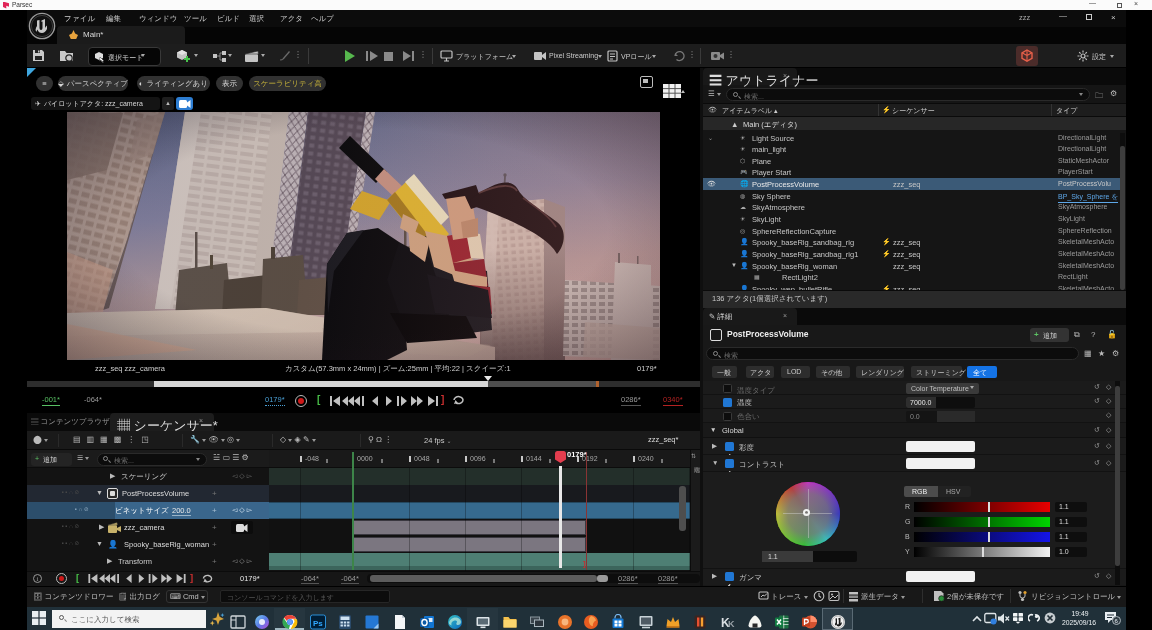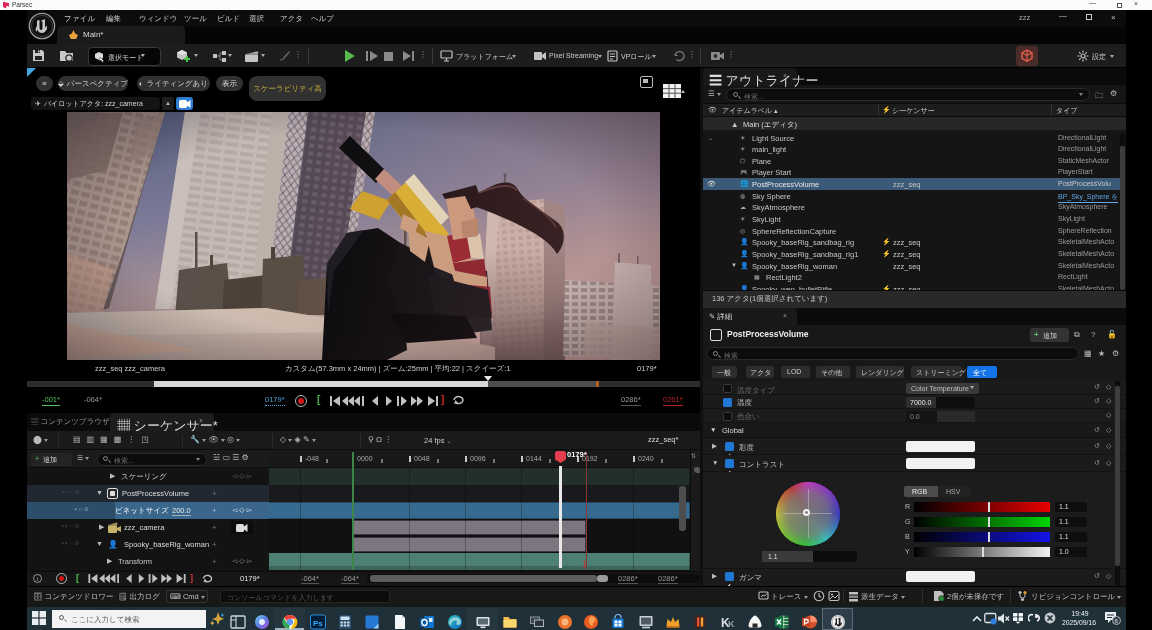--- a/index.html
+++ b/index.html
@@ -150,21 +150,21 @@
  <div class="tx" style="left:1110px;top:52.5px;font-size:6px;color:#aaa"><i class="dd" style="border-top-color:#aaa"></i></div>
 </div>
 
 <div class="a" style="left:27px;top:68px;width:673px;height:345px;background:#000"></div>
 <div id="viewport">
  <div class="a" style="left:27px;top:68px;width:0;height:0;border-top:9px solid #3fa7e0;border-right:9px solid transparent"></div>
  <div class="pill" style="left:36px;top:76px;width:17px;height:15px">≡</div>
  <div class="pill" style="left:58px;top:76px;width:70px;height:15px"><span style="margin-right:3px">⬙</span>パースペクティブ</div>
  <div class="pill" style="left:137px;top:76px;width:73px;height:15px"><span style="margin-right:3px">◐</span>ライティングあり</div>
  <div class="pill" style="left:216px;top:76px;width:27px;height:15px">表示</div>
- <div class="pill" style="left:249px;top:76px;width:77px;height:25px;color:#c8b43a">スケーラビリティ高</div>
+ <div class="pill" style="left:249px;top:76px;width:77px;height:15px;color:#c8b43a">スケーラビリティ高</div>
  <div class="a" style="left:640px;top:76px;width:13px;height:12px;border:1.5px solid #bbb;border-radius:2px">
         <div class="a" style="left:2px;top:2px;width:5px;height:4px;background:#bbb"></div>
       </div>
  <svg class="a" style="left:662px;top:83px" width="25" height="18" viewBox="0 0 25 18">
         <rect x="1" y="1" width="18" height="14" fill="#f0f0f0"></rect>
         <path d="M1 5.6h18M1 10.2h18M7 1v14M13 1v14" stroke="#555" stroke-width="1"></path>
         <path d="M21 7l2 3h-4z" fill="#bbb"></path>
       </svg>
  <div class="pill" style="left:31px;top:97px;width:129px;height:13px;border-radius:3px;justify-content:flex-start;padding-left:4px;font-size:7px;background:rgba(22,22,22,.92)"><span style="margin-right:3px">✈</span>パイロットアクタ: zzz_camera</div>
  <div class="a" style="left:162px;top:97px;width:12px;height:13px;background:#1e1e1e;border-radius:2px;color:#bbb;font-size:6px;text-align:center;line-height:13px">▲</div>
@@ -334,21 +334,21 @@
           <path d="M82 0l6 5-6 5zM88 0l6 5-6 5z" transform="translate(-1 0)"></path>
           <path d="M98 0l7 5-7 5zM106 0h2v10h-2z"></path>
         </g>
  </svg>
  <div class="tx" style="left:441px;top:394px;font-size:10px;color:#cf3030;font-weight:bold">]</div>
  <svg class="a" style="left:452px;top:395px" width="13" height="11" viewBox="0 0 13 11">
         <path d="M2 5a4.5 3.5 0 1 1 2 3" fill="none" stroke="#c0c0c0" stroke-width="1.5"></path>
         <path d="M2 9l4-1-2.5-3z" fill="#c0c0c0"></path>
       </svg>
  <div class="tx" style="left:621px;top:395px;font-size:7.5px;color:#9a9a9a;border-bottom:1px solid #555;padding-bottom:1px">0286*</div>
- <div class="tx" style="left:663px;top:395px;font-size:7.5px;color:#b42222;border-bottom:1px solid #b42222;padding-bottom:1px">0261*</div>
+ <div class="tx" style="left:663px;top:395px;font-size:7.5px;color:#b42222;border-bottom:1px solid #b42222;padding-bottom:1px">0340*</div>
 </div>
 
 <div id="sequencer">
  <div class="a" style="left:27px;top:413px;width:673px;height:173px;background:#141414"></div>
  <div class="a" style="left:27px;top:413px;width:673px;height:18px;background:#0a0a0a"></div>
  <div class="tx" style="left:31px;top:417px;font-size:7.5px;color:#999">▤ コンテンツブラウザ</div>
  <div class="a" style="left:110px;top:413px;width:104px;height:18px;background:#1d1d1d;border-radius:4px 4px 0 0"></div>
  <div class="tx" style="left:117px;top:417px;font-size:13px;color:#ddd">▦ シーケンサー*</div>
  <div class="tx" style="left:199px;top:416.5px;font-size:7px;color:#999">×</div>
  <div class="a" style="left:27px;top:431px;width:673px;height:19px;background:#1a1a1a;border-bottom:1px solid #0a0a0a"></div>
@@ -577,21 +577,21 @@
  <span class="tx" style="left:752px;top:250.0px;font-size:7.5px;color:#c6c6c6">Spooky_baseRig_sandbag_rig1</span>
  <span class="tx" style="left:882px;top:250.0px;font-size:7px;color:#d88b2a">⚡</span>
  <span class="tx" style="left:893px;top:250.0px;font-size:7.5px;color:#c6c6c6">zzz_seq</span>
  <span class="tx" style="left:1058px;top:250.0px;font-size:7px;color:#9a9a9a">SkeletalMeshActo</span>
  <span class="tx" style="left:731px;top:261.6px;font-size:6px;color:#bbb">▼</span>
  <span class="tx" style="left:740px;top:261.65px;font-size:7px;color:#bbb">👤</span>
  <span class="tx" style="left:752px;top:261.6px;font-size:7.5px;color:#c6c6c6">Spooky_baseRig_woman</span>
  <span class="tx" style="left:893px;top:261.6px;font-size:7.5px;color:#c6c6c6">zzz_seq</span>
  <span class="tx" style="left:1058px;top:261.6px;font-size:7px;color:#9a9a9a">SkeletalMeshActo</span>
  <span class="tx" style="left:754px;top:273.3px;font-size:6px;color:#aaa">▦</span>
- <span class="tx" style="left:766px;top:273.3px;font-size:7.5px;color:#c6c6c6">RectLight2</span>
+ <span class="tx" style="left:782px;top:273.3px;font-size:7.5px;color:#c6c6c6">RectLight2</span>
  <span class="tx" style="left:1058px;top:273.3px;font-size:7px;color:#9a9a9a">RectLight</span>
  <span class="tx" style="left:740px;top:284.95000000000005px;font-size:7px;color:#bbb">👤</span>
  <span class="tx" style="left:752px;top:285.0px;font-size:7.5px;color:#c6c6c6">Spooky_wep_bulletRifle</span>
  <span class="tx" style="left:882px;top:285.0px;font-size:7px;color:#d88b2a">⚡</span>
  <span class="tx" style="left:893px;top:285.0px;font-size:7.5px;color:#c6c6c6">zzz_seq</span>
  <span class="tx" style="left:1058px;top:285.0px;font-size:7px;color:#9a9a9a">SkeletalMeshActo</span>
 </div>
  <div class="a" style="left:1120px;top:133px;width:5px;height:157px;background:#0d0d0d"></div>
  <div class="a" style="left:1120px;top:146px;width:5px;height:144px;background:#3d3d3d;border-radius:2px"></div>
  <div class="a" style="left:703px;top:290px;width:423px;height:18px;background:#292929;border-top:1px solid #0a0a0a"></div>

